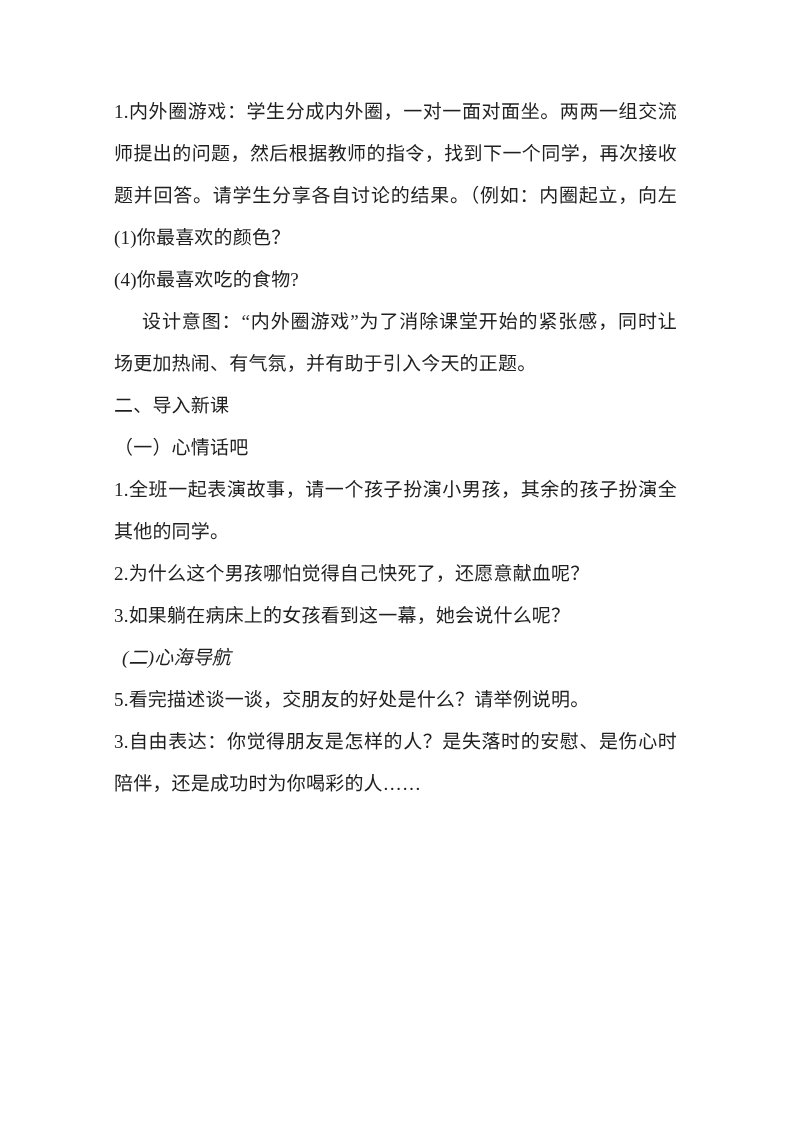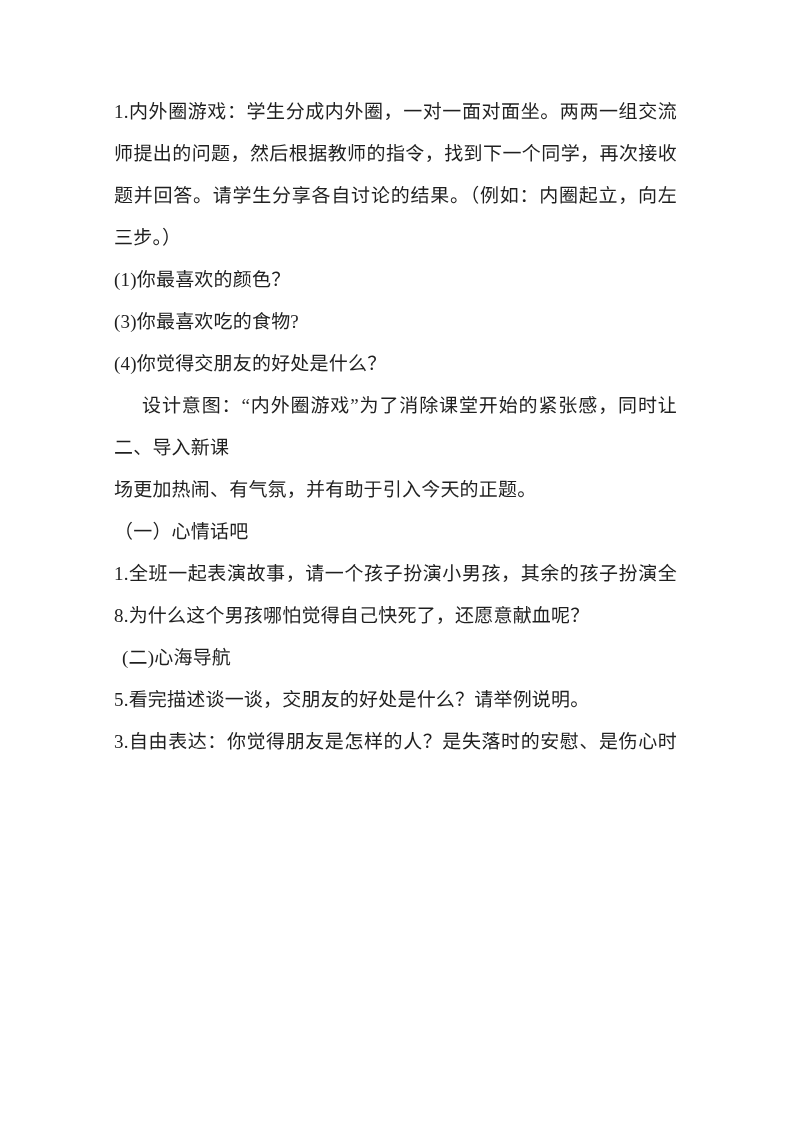--- a/index.html
+++ b/index.html
@@ -31,37 +31,38 @@
     text-align: justify;
     text-align-last: left;
     letter-spacing: 0.2px;
   }
   
   .line.fill {
     white-space: normal;
     text-align-last: justify;
   }
   .ind-28 { text-indent: 28px; }
-  .ind-8  { text-indent: 8px; }
+  .ind-8  { text-indent: 8px; font-style: italic; }
 </style>
 </head>
 <body>
 
 <div class="page">
   <div class="doc">
     <div class="line fill">1.内外圈游戏：学生分成内外圈，一对一面对面坐。两两一组交流教</div>
     <div class="line fill">师提出的问题，然后根据教师的指令，找到下一个同学，再次接收问</div>
     <div class="line fill">题并回答。请学生分享各自讨论的结果。（例如：内圈起立，向左走</div>
-    <div class="line">三步。）</div>
     <div class="line">(1)你最喜欢的颜色？</div>
-    <div class="line">(3)你最喜欢吃的食物?</div>
-    <div class="line">(4)你觉得交朋友的好处是什么？</div>
+    <div class="line">(4)你最喜欢吃的食物?</div>
     <div class="line fill ind-28">设计意图：“内外圈游戏”为了消除课堂开始的紧张感，同时让现</div>
+    <div class="line">场更加热闹、有气氛，并有助于引入今天的正题。</div>
     <div class="line">二、导入新课</div>
-    <div class="line">场更加热闹、有气氛，并有助于引入今天的正题。</div>
     <div class="line">（一）心情话吧</div>
     <div class="line fill">1.全班一起表演故事，请一个孩子扮演小男孩，其余的孩子扮演全班</div>
-    <div class="line">8.为什么这个男孩哪怕觉得自己快死了，还愿意献血呢？</div>
+    <div class="line">其他的同学。</div>
+    <div class="line">2.为什么这个男孩哪怕觉得自己快死了，还愿意献血呢？</div>
+    <div class="line">3.如果躺在病床上的女孩看到这一幕，她会说什么呢？</div>
     <div class="line ind-8">(二)心海导航</div>
     <div class="line">5.看完描述谈一谈，交朋友的好处是什么？请举例说明。</div>
     <div class="line fill">3.自由表达：你觉得朋友是怎样的人？是失落时的安慰、是伤心时的</div>
+    <div class="line">陪伴，还是成功时为你喝彩的人……</div>
   </div>
 </div>
 
 </body></html>

